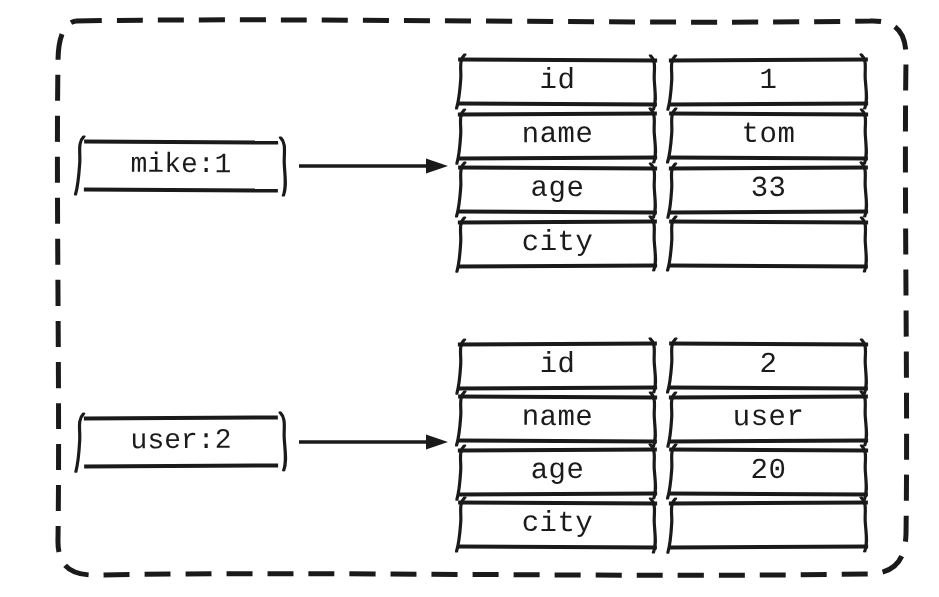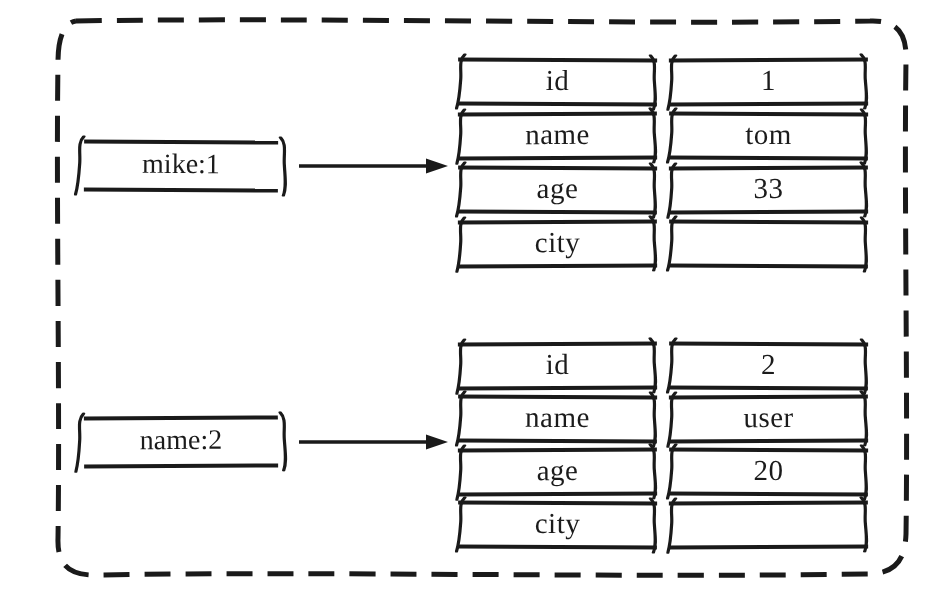--- a/index.html
+++ b/index.html
@@ -66,21 +66,21 @@
   .er { right: -3px; }
   .keybox .el { left: -10px; }
   .keybox .er { right: -12px; }
   .edge path {
     fill: none;
     stroke: #1a1a1a;
     stroke-width: 3.2;
     stroke-linecap: round;
     vector-effect: non-scaling-stroke;
   }
-  .txt { position: relative; top: -2px; }
+  .txt { position: relative; top: -2px; font-family: Liberation Mono, monospace; }
 </style>
 </head>
 <body>
 
 <div class="canvas">
 
   <svg class="overlay" viewBox="0 0 939 597">
     <path class="sketch" d="M76 21 C320 17 640 25 870 21 C896 20 907 32 906 60 C904 190 908 400 906 534 C905 562 894 574 866 574 C620 578 330 571 98 575 C70 576 57 566 58 538 C60 400 56 190 58 62 C58 34 66 22 76 21"></path>
     <line class="arrow-line" x1="299" y1="166" x2="429" y2="166"></line>
     <polygon class="arrow-head" points="448,166 426,158.5 426,173.5"></polygon>
@@ -95,21 +95,21 @@
     <span class="txt">mike:1</span>
     <svg class="edge er" viewBox="0 0 16 64" preserveAspectRatio="none">
         <path d="M4 1 C12 8 8 18 9 30 C10 44 12 54 8 63"></path>
       </svg>
   </div>
 
   <div class="keybox k2 tB">
     <svg class="edge el" viewBox="0 0 16 64" preserveAspectRatio="none">
         <path d="M12 1 C4 8 8 18 7 30 C6 44 5 54 2 63"></path>
       </svg>
-    <span class="txt">name:2</span>
+    <span class="txt">user:2</span>
     <svg class="edge er" viewBox="0 0 16 64" preserveAspectRatio="none">
         <path d="M4 1 C12 8 8 18 9 30 C10 44 12 54 8 63"></path>
       </svg>
   </div>
 
   <div class="cell colf r0 tA">
     <svg class="edge el" viewBox="0 0 16 64" preserveAspectRatio="none">
         <path d="M12 1 C4 8 8 18 7 30 C6 44 5 54 2 63"></path>
       </svg>
     <span class="txt">id</span>

